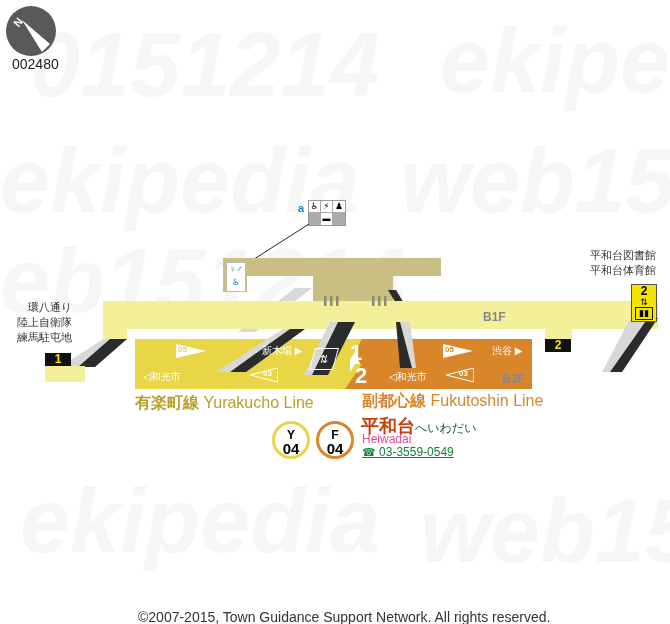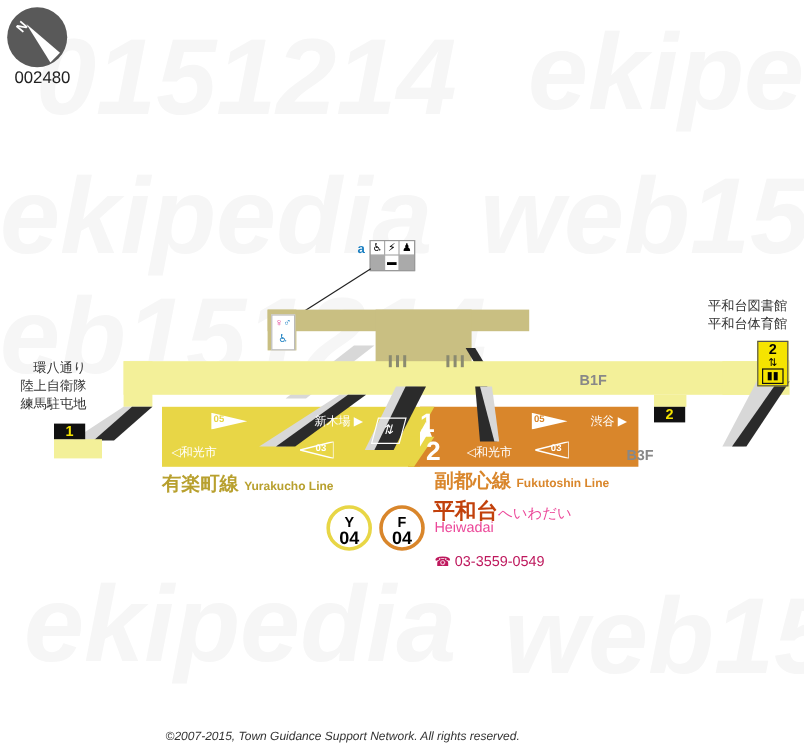--- a/index.html
+++ b/index.html
@@ -7,24 +7,24 @@
          font-family:"Liberation Sans","DejaVu Sans",sans-serif; }
   .abs { position:absolute; }
   .compass { left:6px; top:6px; width:50px; height:50px; border-radius:50%; background:#595959; }
   .map-id { left:12px; top:56px; font-size:14px; color:#222; }
   .watermark { color:#f6f6f6; font-style:italic; font-weight:bold; font-size:90px; white-space:nowrap; z-index:0;}
   .label-jp { font-size:11px; color:#333; line-height:15px; text-align:right; }
   .exit-badge { background:#111; color:#f5e400; font-weight:bold; font-size:12px; text-align:center; line-height:13px; }
   .floor-label { font-weight:bold; color:#888; font-size:12px; }
   .platform-text { color:#fff; font-size:10px; }
   .line-name { font-size:16px; font-weight:bold; }
-  .line-en { font-size:10px; font-weight:bold; }
+  .line-en { font-size:16px; font-weight:normal; }
   .station-badge { border-radius:50%; width:32px; height:32px; background:#fff; text-align:center;
                    font-weight:bold; font-size:13px; line-height:14px; padding-top:3px; box-sizing:border-box; }
-  .copyright { left:138px; top:609px; font-size:10px; color:#333;font-style:italic; }
+  .copyright { left:138px; top:609px; font-size:14px; color:#333; }
 </style>
 </head>
 <body>
 
 <div class="abs watermark" style="left:30px;top:0px;margin-top:14px;">0151214</div>
 <div class="abs watermark" style="left:440px;top:10px;">ekipedia</div>
 <div class="abs watermark" style="left:0px;top:130px;">ekipedia</div>
 <div class="abs watermark" style="left:400px;top:130px;">web151</div>
 <div class="abs watermark" style="left:0px;top:230px;">eb151214</div>
 <div class="abs watermark" style="left:20px;top:470px;">ekipedia</div>
@@ -95,21 +95,21 @@
   <polygon points="400,322 410,322 416,368 412,368" fill="#d8d8d8"></polygon>
 </svg>
 
 <div class="abs" style="left:226px;top:262px;width:18px;height:28px;background:#fff;border:1px solid #bbb;font-size:9px;text-align:center;line-height:13px;">
   <span style="color:#e0338b;">♀</span><span style="color:#1a7fc1;">♂</span><br><span style="color:#1a7fc1;">♿</span>
 </div>
 
 <div class="abs" style="left:312px;top:348px;width:22px;height:20px;border:1px solid #fff;color:#fff;font-size:11px;text-align:center;line-height:20px;transform:skewX(-15deg);">⇅</div>
 
 <div class="abs floor-label" style="left:483px;top:310px;">B1F</div>
-<div class="abs floor-label" style="left:502px;top:372px;margin-left:20px;">B3F</div>
+<div class="abs floor-label" style="left:502px;top:372px;">B3F</div>
 
 <div class="abs label-jp" style="left:0px;top:300px;width:72px;">
   <div>環八通り</div>
   <div>陸上自衛隊</div>
   <div>練馬駐屯地</div>
 </div>
 <div class="abs exit-badge" style="left:45px;top:353px;width:26px;height:13px;">1</div>
 
 <div class="abs label-jp" style="left:582px;top:248px;width:74px;">
   <div>平和台図書館</div>
@@ -176,21 +176,21 @@
 <div class="abs station-badge" style="left:272px;top:421px;width:38px;height:38px;border:3px solid #e8d646;padding-top:4px;">
   <div style="font-size:12px;">Y</div>
   <div style="font-size:15px;">04</div>
 </div>
 <div class="abs station-badge" style="left:316px;top:421px;width:38px;height:38px;border:3px solid #d9862b;padding-top:4px;">
   <div style="font-size:12px;">F</div>
   <div style="font-size:15px;">04</div>
 </div>
 
 <div class="abs" style="left:361px;top:414px;">
-  <span style="font-size:18px;font-weight:bold;color:#c2410c;">平和台</span><span style="font-size:12px;color:#ec4899;">へいわだい</span>
+  <span style="font-size:18px;font-weight:bold;color:#c2410c;">平和台</span><span style="font-size:12px;color:#14532d;">へいわだい</span>
 </div>
 <div class="abs" style="left:362px;top:432px;font-size:12px;color:#ec4899;">Heiwadai</div>
-<div class="abs" style="left:362px;top:461px;font-size:12px;color:#be185d;">
+<div class="abs" style="left:362px;top:445px;font-size:12px;color:#15803d;text-decoration:underline;">
   <span style="font-size:11px;">☎</span>
   <span>03-3559-0549</span>
 </div>
 
 <div class="abs copyright">©2007-2015, Town Guidance Support Network. All rights reserved.</div>
 
 </body></html>

